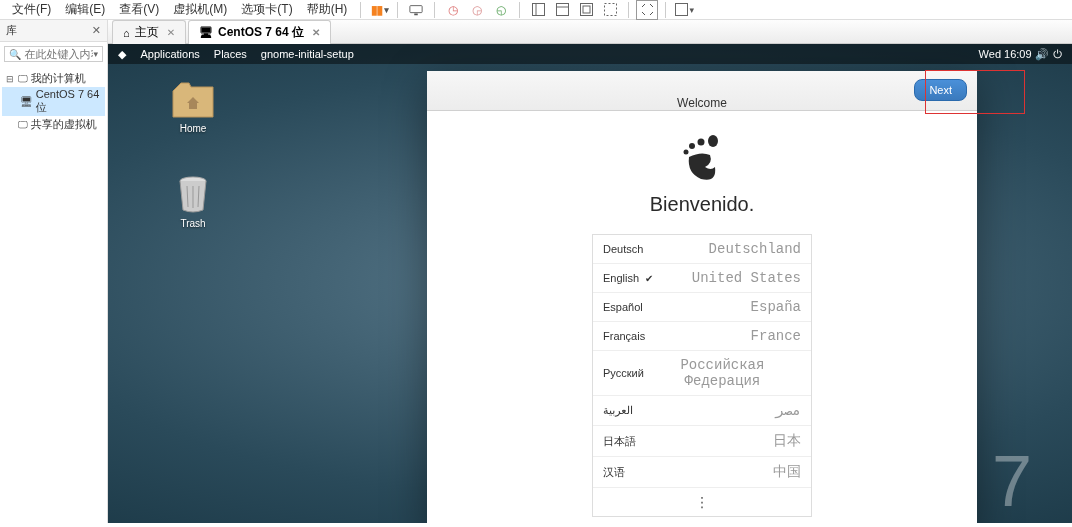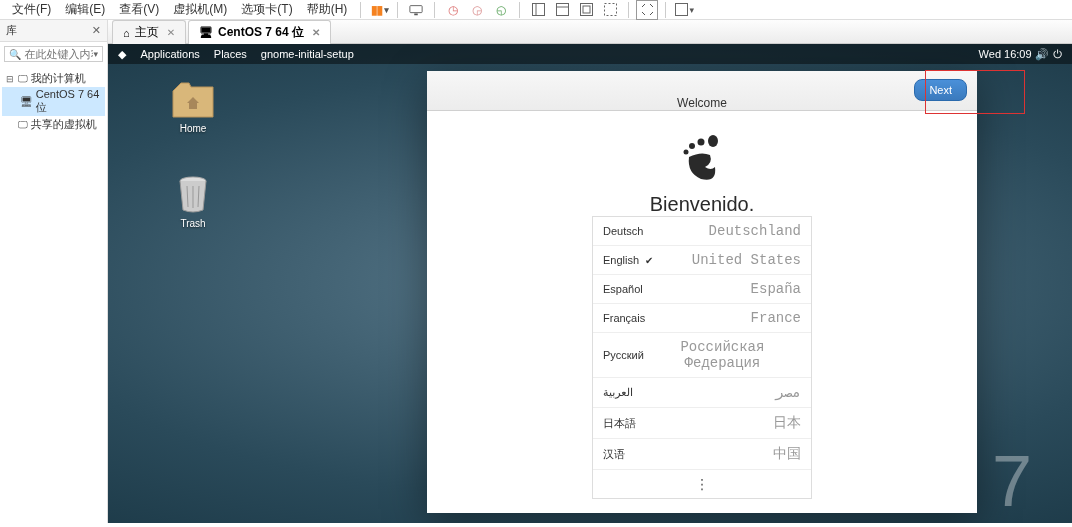--- a/index.html
+++ b/index.html
@@ -56,21 +56,21 @@
 .desktop-icon .glyph { width: 44px; height: 40px; margin: 0 auto 4px; display: flex; align-items: center; justify-content: center; }
 
 
 .welcome-dialog { position: absolute; left: 319px; top: 27px; width: 550px; background: #fff; box-shadow: 0 10px 40px rgba(0,0,0,0.4); }
 .welcome-titlebar { height: 40px; position: relative; border-bottom: 1px solid #d0d0d0; background: linear-gradient(#f7f7f7,#ececec); display: flex; align-items: flex-end; justify-content: center; }
 .welcome-titlebar .title { font-size: 12px; color: #333; }
 .next-btn { position: absolute; right: 10px; top: 8px; padding: 4px 14px; background: linear-gradient(#4a90d9,#3a7abd); color: #fff; border: 1px solid #2a6aad; border-radius: 8px; font-size: 11px; cursor: pointer; }
 .highlight-rect { position: absolute; border: 1px solid #d33; width: 100px; height: 44px; right: -48px; top: -1px; pointer-events: none; }
 .welcome-body { padding: 6px 0 14px; text-align: center; }
 .gnome-logo { width: 50px; height: 50px; margin: 18px auto 8px; }
-.bienvenido { font-size: 20px; color: #2a2a2a; }
+.bienvenido { font-size: 20px; color: #2a2a2a; margin-bottom: 18px; }
 .lang-list { width: 220px; margin: 0 auto; border: 1px solid #ddd; }
 .lang-row { display: flex; justify-content: space-between; align-items: center; padding: 6px 10px; font-size: 11px; border-bottom: 1px solid #eee; cursor: pointer; }
 .lang-row:last-child { border-bottom: none; }
 .lang-row .lang { color: #333; display: flex; align-items: center; gap: 6px; }
 .lang-row .country { color: #999; font-size: 14px; font-family: Liberation Mono, monospace; }
 .lang-row.selected .check { font-size: 10px; color: #333; }
 .more-row { text-align: center; padding: 6px; color: #555; font-size: 14px; }
 
 
 .centos-logo { position: absolute; right: 40px; bottom: 12px; color: rgba(255,255,255,0.35); text-align: right; }

